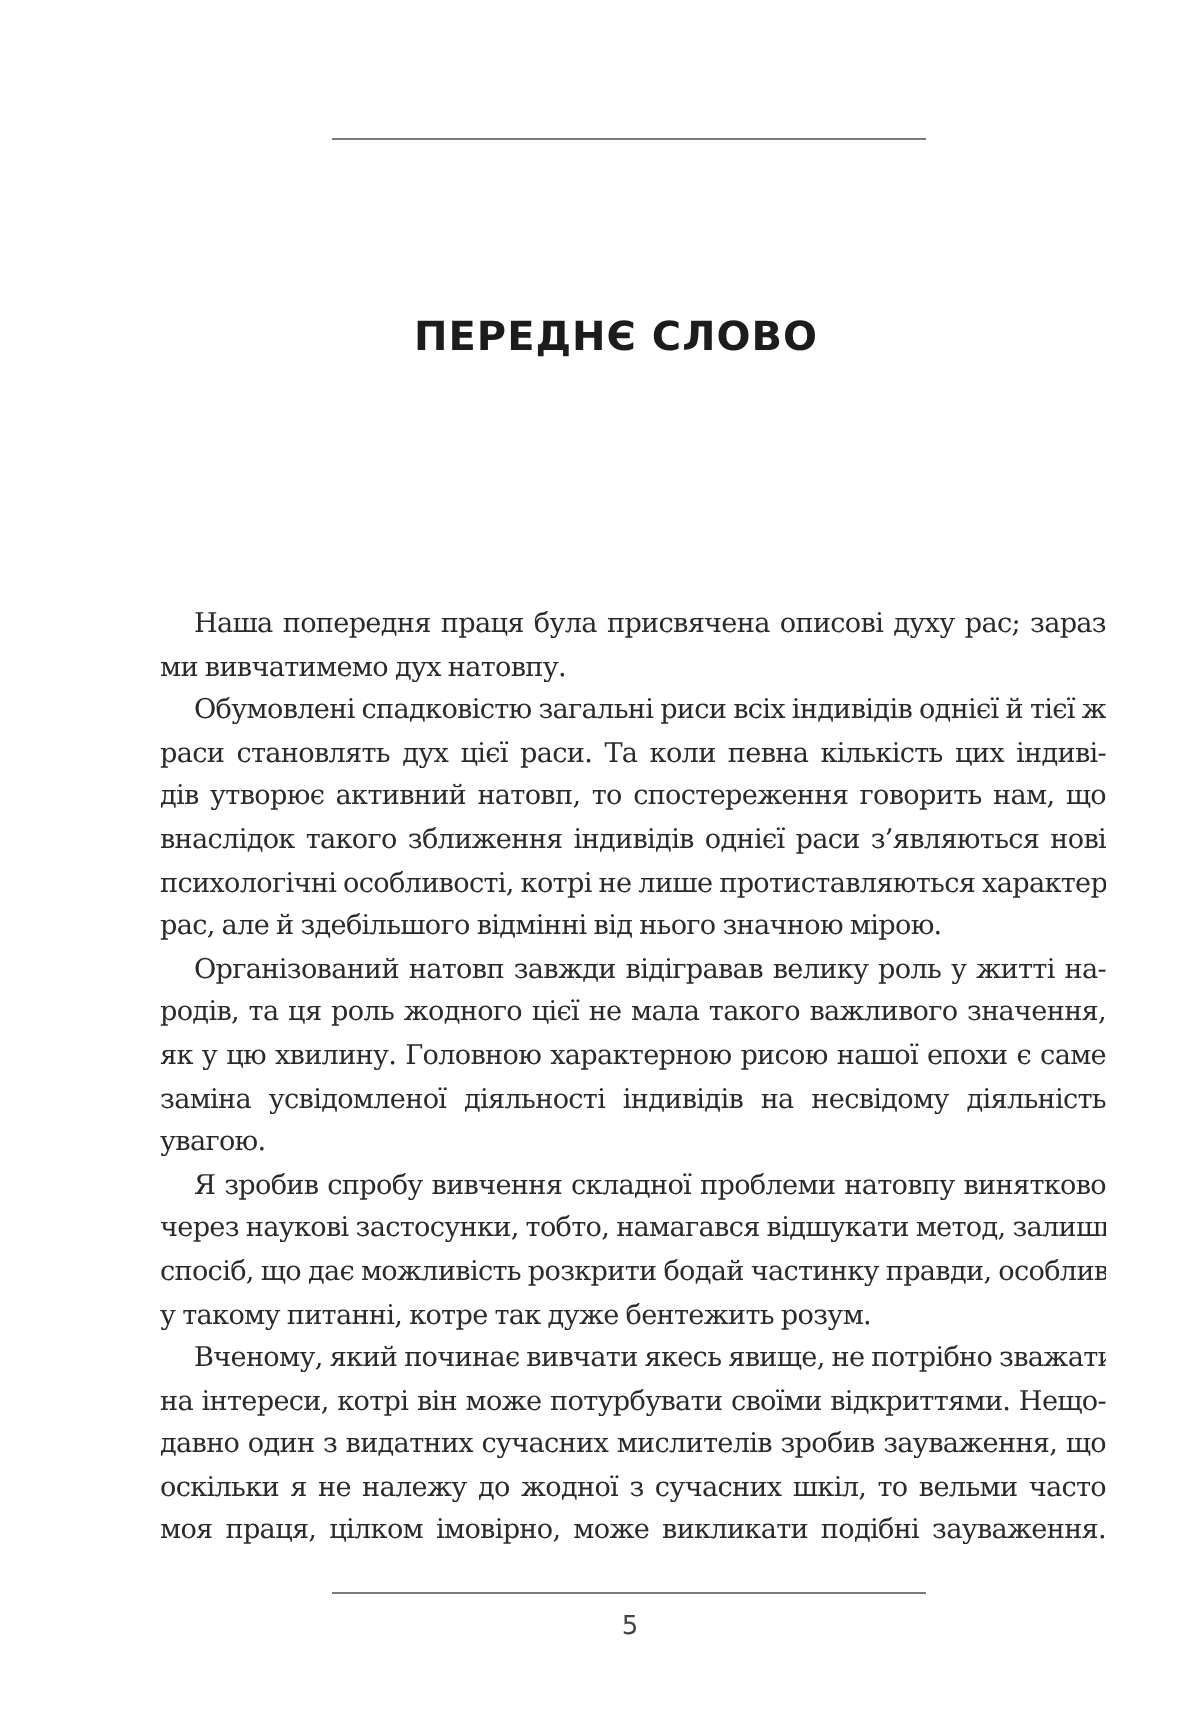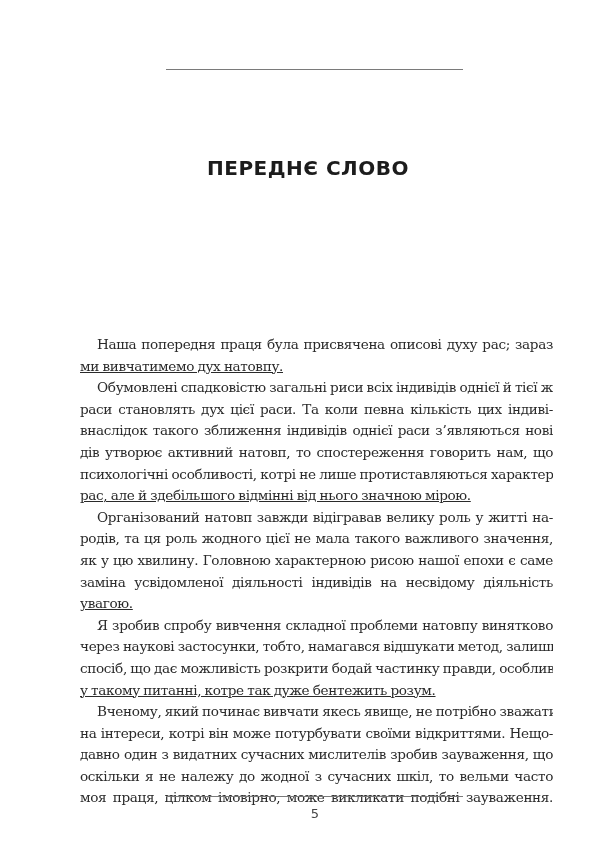--- a/index.html
+++ b/index.html
@@ -10,56 +10,56 @@
   .rule.top { left: 166px; width: 297px; top: 69px; }
   .rule.bottom { left: 166px; width: 297px; top: 796px; }
   .title {
     position: absolute; left: 0; width: 616px; top: 156px;
     text-align: center;
     font-family: "DejaVu Sans", sans-serif;
     font-weight: bold; font-size: 20px; letter-spacing: 0.5px;
     color: #1c1c1c;
   }
   .body-text {
-    position: absolute; left: 80px; width: 473px; top: 334px;
+    position: absolute; left: 80px; width: 473px; top: 302px;
     font-family: "DejaVu Serif", serif;
     font-size: 13.6px; line-height: 21.6px;
     color: #2a2a2a;
     text-align: justify;
     letter-spacing: -0.35px;
     word-spacing: -0.5px;
   }
   .line {
     display: block; white-space: nowrap;
     text-align-last: justify; text-align: justify;
     overflow: hidden;
   }
   .line.indent { padding-left: 17px; }
-  .line.last { text-align-last: left; text-decoration: underline; }
+  .line.last { text-align-last: left; }
   .page-number {
     position: absolute; left: 0; width: 630px; top: 806px;
     text-align: center;
     font-family: "DejaVu Sans", sans-serif;
     font-size: 13px; color: #444;
   }
 </style>
 </head>
 <body>
 
 <div class="rule top"></div>
 
 <h1 class="title" style="margin:0;">ПЕРЕДНЄ СЛОВО</h1>
 
 <div class="body-text" id="body-text">
     <span class="line indent">Наша попередня праця була присвячена описові духу рас; зараз</span>
     <span class="line last">ми вивчатимемо дух натовпу.</span>
     <span class="line indent">Обумовлені спадковістю загальні риси всіх індивідів однієї й тієї ж</span>
     <span class="line">раси становлять дух цієї раси. Та коли певна кількість цих індиві-</span>
+    <span class="line">дів утворює активний натовп, то спостереження говорить нам, що</span>
     <span class="line">внаслідок такого зближення індивідів однієї раси з’являються нові</span>
-    <span class="line">дів утворює активний натовп, то спостереження говорить нам, що</span>
     <span class="line">психологічні особливості, котрі не лише протиставляються характеру</span>
     <span class="line last">рас, але й здебільшого відмінні від нього значною мірою.</span>
     <span class="line indent">Організований натовп завжди відігравав велику роль у житті на-</span>
     <span class="line">родів, та ця роль жодного цієї не мала такого важливого значення,</span>
     <span class="line">як у цю хвилину. Головною характерною рисою нашої епохи є саме</span>
     <span class="line">заміна усвідомленої діяльності індивідів на несвідому діяльність</span>
     <span class="line last">увагою.</span>
     <span class="line indent">Я зробив спробу вивчення складної проблеми натовпу винятково</span>
     <span class="line">через наукові застосунки, тобто, намагався відшукати метод, залишив-</span>
     <span class="line">спосіб, що дає можливість розкрити бодай частинку правди, особливо</span>

